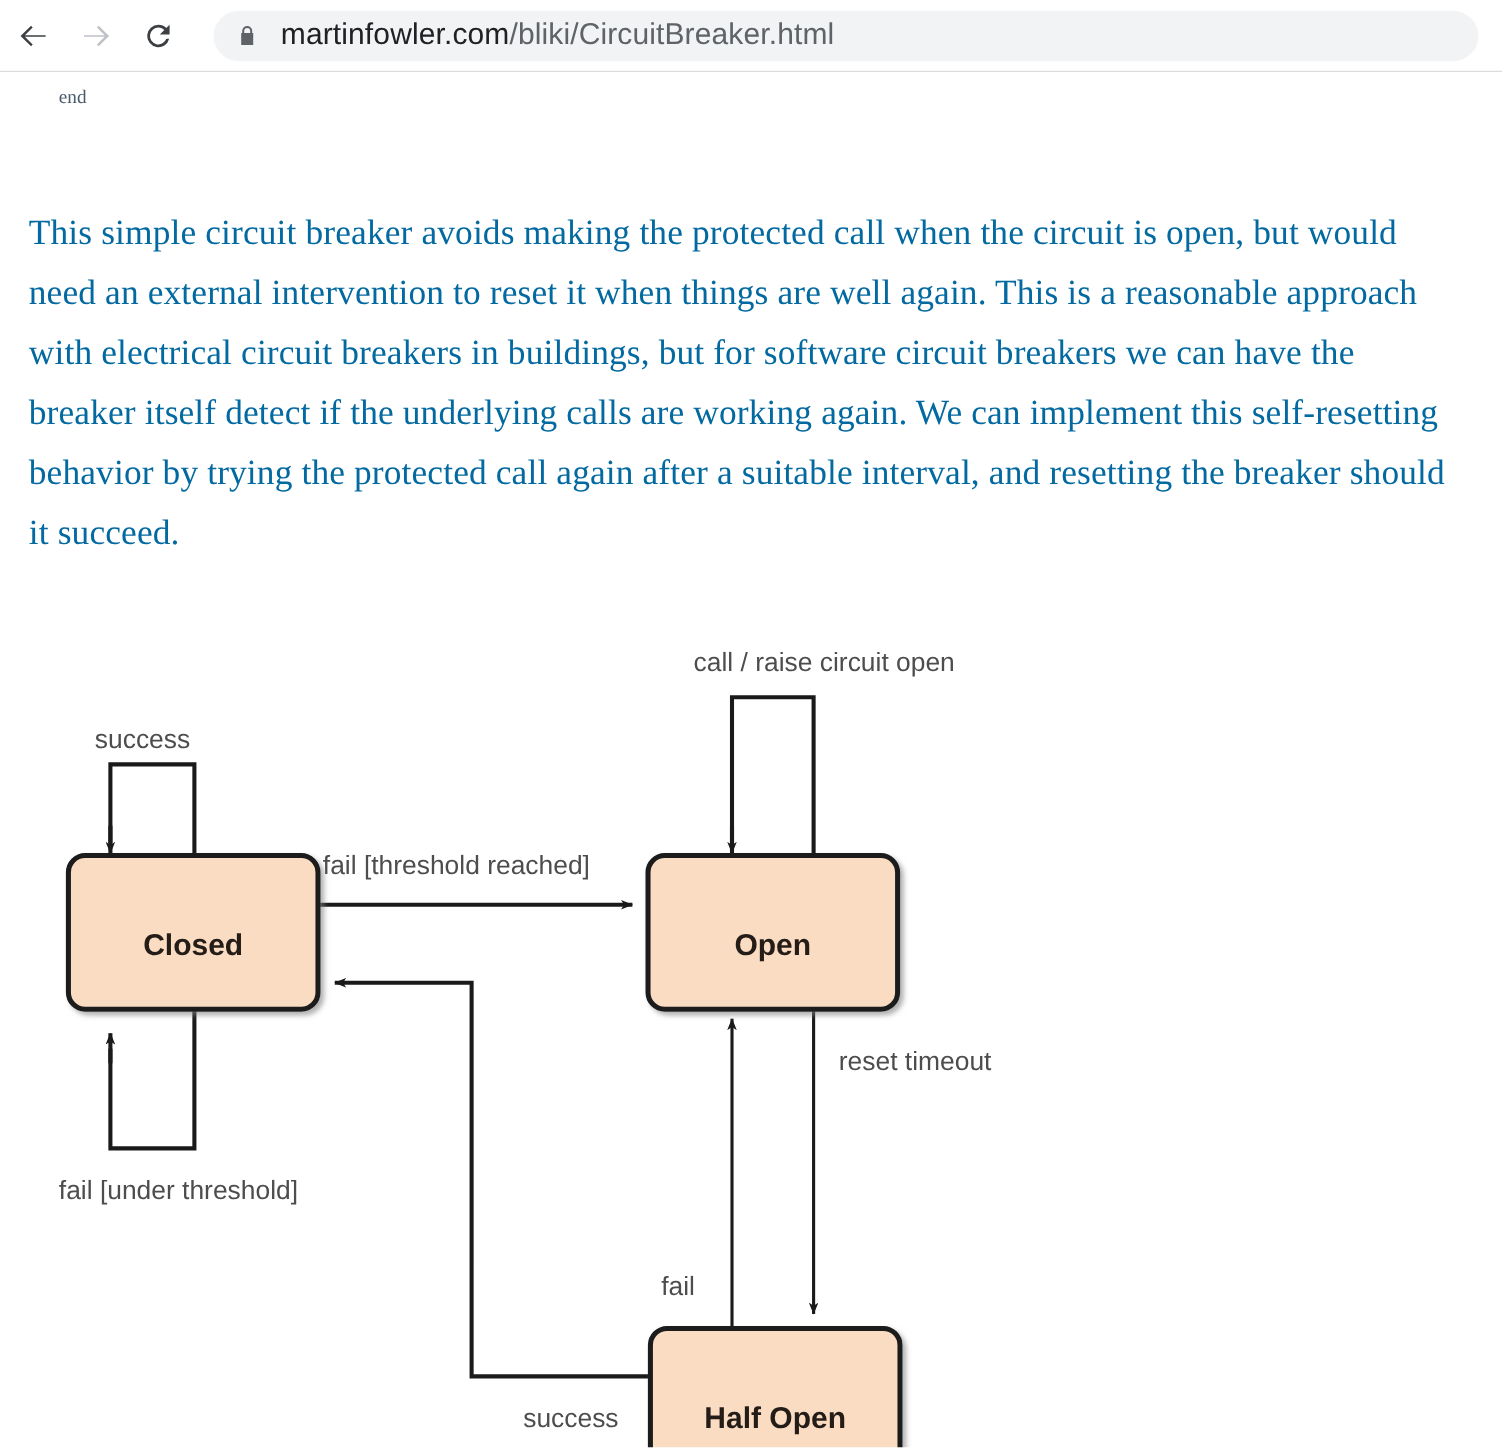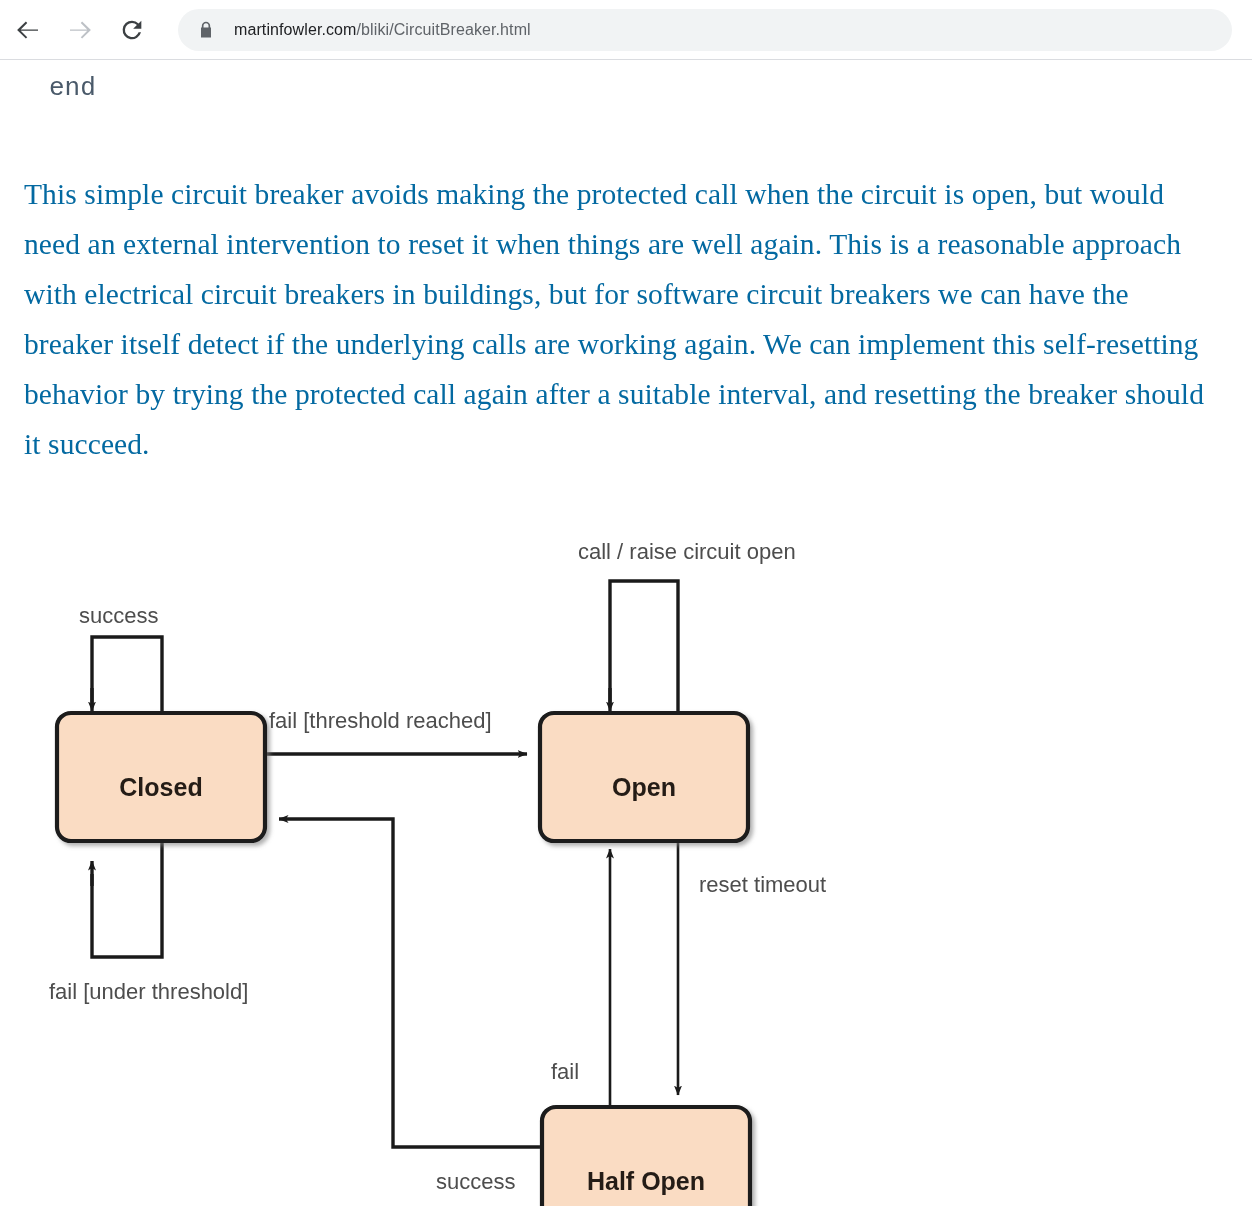--- a/index.html
+++ b/index.html
@@ -35,40 +35,40 @@
     flex: 1 1 auto;
     margin-right: 20px;
     background: #f1f3f4;
     border-radius: 21px;
     display: flex; align-items: center;
     padding-left: 18px;
   }
   #site-lock-icon { flex: 0 0 auto; display: flex; align-items: center; }
   #url-text {
     margin-left: 18px;
-    font-size: 16px;
+    font-size: 25px;
     color: #5f6368;
     letter-spacing: 0.1px;
     white-space: nowrap;
     overflow: hidden;
   }
   #url-text .url-host { color: #202124; }
   #url-text .url-path { color: #5f6368; }
 
   
   #page-content {
     position: absolute; left: 0; top: 61px;
     width: 1252px; height: 1146px;
     background: #ffffff;
   }
 
   #code-end {
     position: absolute; left: 49px; top: 12px;
-    font-family: Liberation Mono, monospace;
-    font-size: 26px;
+    font-family: Liberation Serif, serif;
+    font-size: 16px;
     color: #4a5a6a;
   }
 
   #body-paragraph {
     position: absolute;
     left: 24px; top: 78px;
     width: 1195px;
     font-family: "Liberation Serif", serif;
     font-size: 29.5px;
     line-height: 50px;

